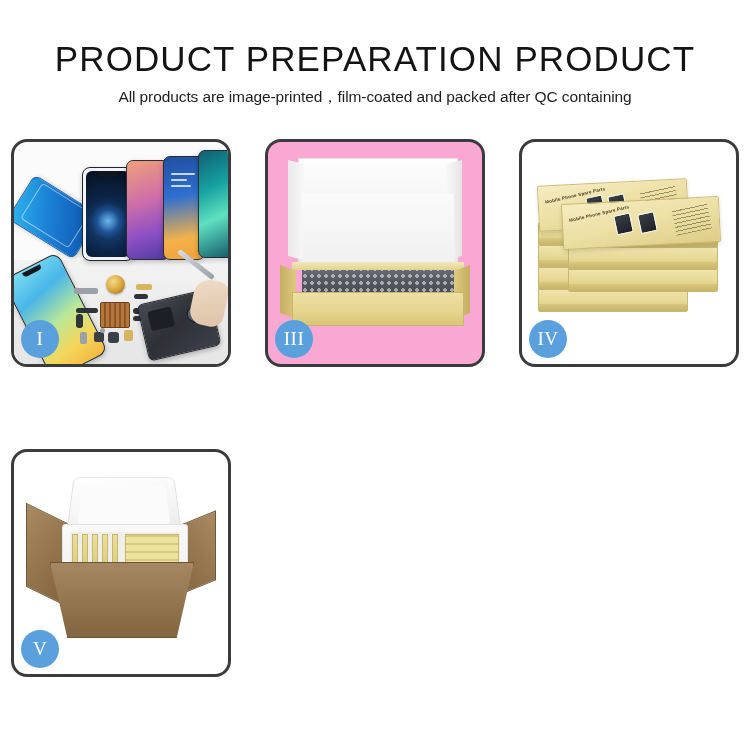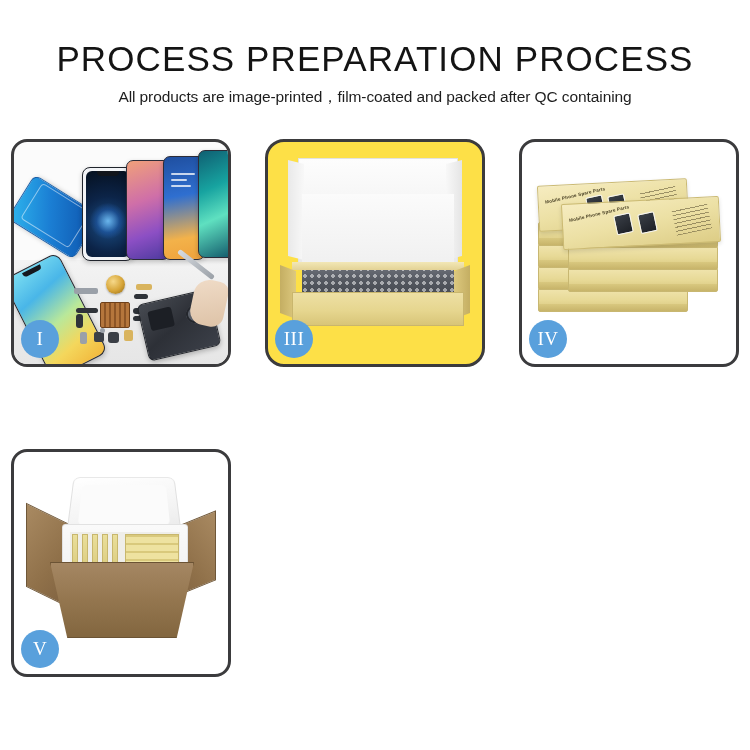--- a/index.html
+++ b/index.html
@@ -227,21 +227,21 @@
     position:absolute; width:12px; height:15px; background:#caa35c; border-radius:2px; opacity:.92;
   }
   .bubble-overlay{
     position:absolute; inset:0;
     background:
       radial-gradient(circle at 5px 5px, rgba(255,255,255,.9) 3px, rgba(255,255,255,.12) 3.6px, rgba(0,0,0,0) 4.2px) 0 0/12px 12px;
     pointer-events:none;
   }
 
   
-  .p3 { background:#fde047;border-radius:19px; }
+  .p3 { background:#f9a8d4; }
   .b3-lid{
     position:absolute; left:30px; top:16px; width:160px; height:108px;
     background: linear-gradient(180deg,#fdfdfd 0%,#f2f2f2 60%,#e8e8e8 100%);
     border:1px solid #e2e2e2;
   }
   .b3-lid-l{
     position:absolute; left:20px; top:20px; width:16px; height:96px;
     background: linear-gradient(90deg,#e9e9e9,#f8f8f8);
     transform: skewY(14deg);
   }
@@ -398,21 +398,21 @@
   }
 
   .sr-only{ position:absolute; width:1px; height:1px; overflow:hidden; clip:rect(0 0 0 0); }
 </style>
 </head>
 <body>
 
 <div id="page">
 
   <div class="header">
-    <div class="title">PROCESS PREPARATION PROCESS</div>
+    <div class="title">PRODUCT PREPARATION PRODUCT</div>
     <div class="subtitle">All products are image-printed，film-coated and packed after QC containing</div>
   </div>
 
   <div class="grid">
 
     <div class="panel p1">
       <div class="panel-scene">
         <div class="floor"></div>
 
         <div class="phone ph-a"></div>

